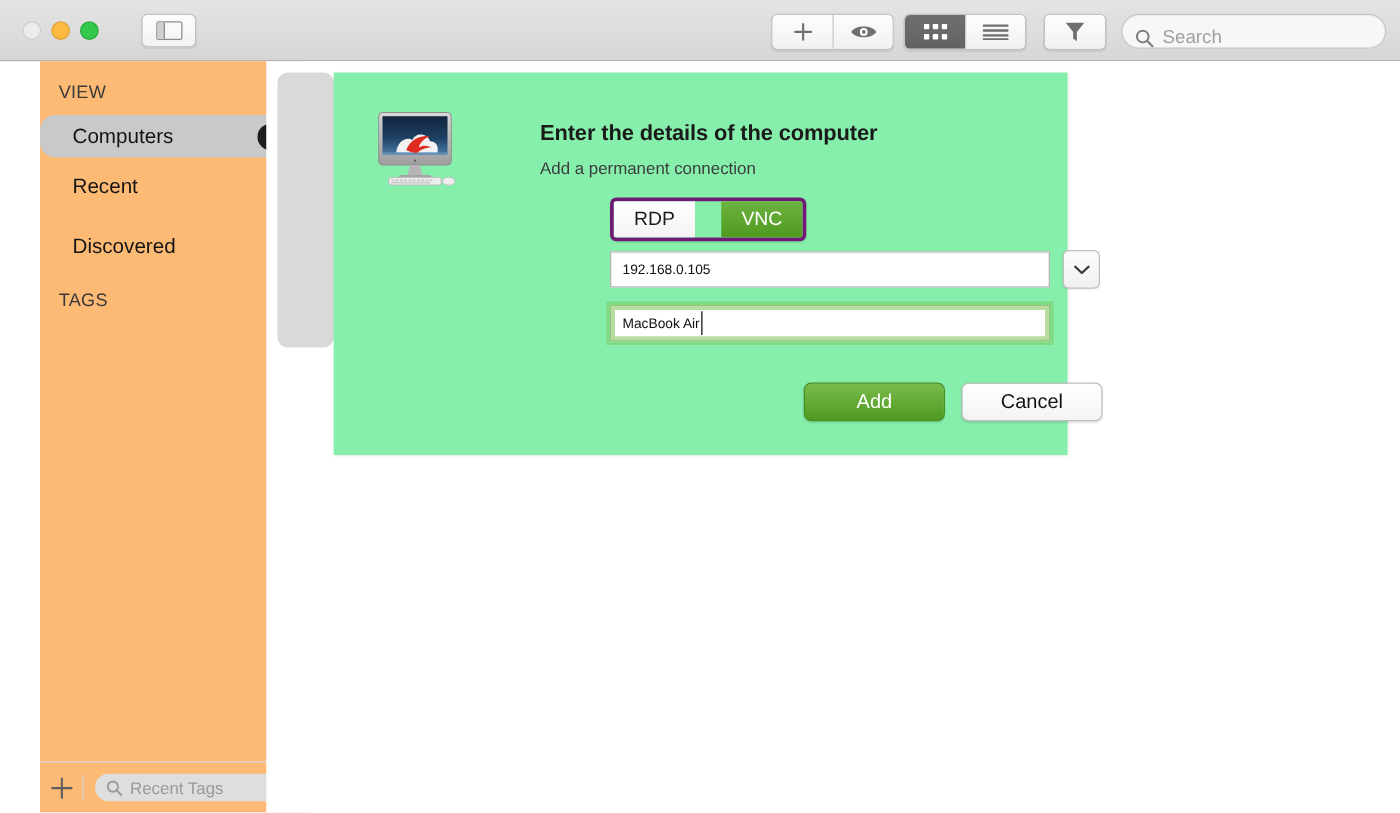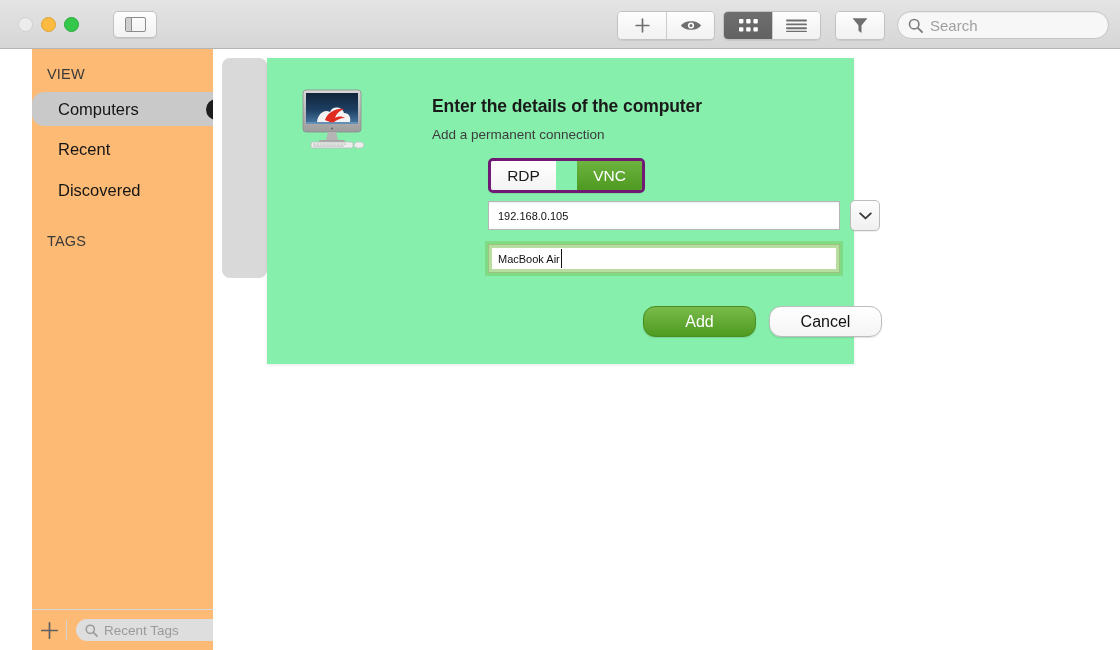--- a/index.html
+++ b/index.html
@@ -82,21 +82,21 @@
   #group-view    { left: 723px; top: 11px; }
   #group-filter  { left: 835px; top: 11px; }
 
   .search-field {
     position: absolute; left: 897px; top: 11px;
     width: 212px; height: 28px;
     background: #f7f7f7;
     border: 1px solid #c6c6c6;
     border-radius: 14px;
     box-sizing: border-box;
-    display: flex; align-items: center;
+    display: flex; align-items: flex-end;
     padding-left: 10px;
     box-shadow: inset 0 1px 1px rgba(0,0,0,0.05);
   }
   .search-field .ph {
     font-size: 15px; color: #a0a0a0; margin-left: 7px;
   }
 
   
   .sidebar {
     position: absolute; left: 0; top: 49px;
@@ -129,21 +129,21 @@
     min-width: 21px; height: 21px;
     border-radius: 11px;
     background: #1d1d1d;
     color: #ffffff;
     font-size: 12.5px; font-weight: bold;
     display: flex; align-items: center; justify-content: center;
     padding: 0 5px; box-sizing: border-box;
   }
   #item-computers  { top: 43px; }
   #item-recent     { top: 83px; }
-  #item-discovered { top: 124px; }
+  #item-discovered { top: 124px; align-items: flex-end; }
 
   .sidebar-footer {
     position: absolute; left: 0; bottom: 0;
     width: 211px; height: 41px;
     border-top: 1px solid #d7d7d7;
     box-sizing: border-box;
     display: flex; align-items: center;
   }
   .plus-sm {
     width: 34px; display: flex; align-items: center; justify-content: center;
@@ -258,21 +258,21 @@
     border: 1px solid #bdbdbd;
     border-radius: 5px;
     box-sizing: border-box;
     display: flex; align-items: center; justify-content: center;
     box-shadow: 0 1px 1px rgba(0,0,0,0.07);
   }
 
   .btn {
     position: absolute;
     height: 31px;
-    border-radius: 12px;
+    border-radius: 6px;
     display: flex; align-items: center; justify-content: center;
     font-size: 16px;
     box-sizing: border-box;
     box-shadow: 0 1px 1.5px rgba(0,0,0,0.12);
   }
   #btn-add {
     left: 376px; top: 248px; width: 113px;
     background: linear-gradient(to bottom, #79bb4b 0%, #4e9a20 100%);
     border: 1px solid #4a8e20;
     color: #ffffff;

